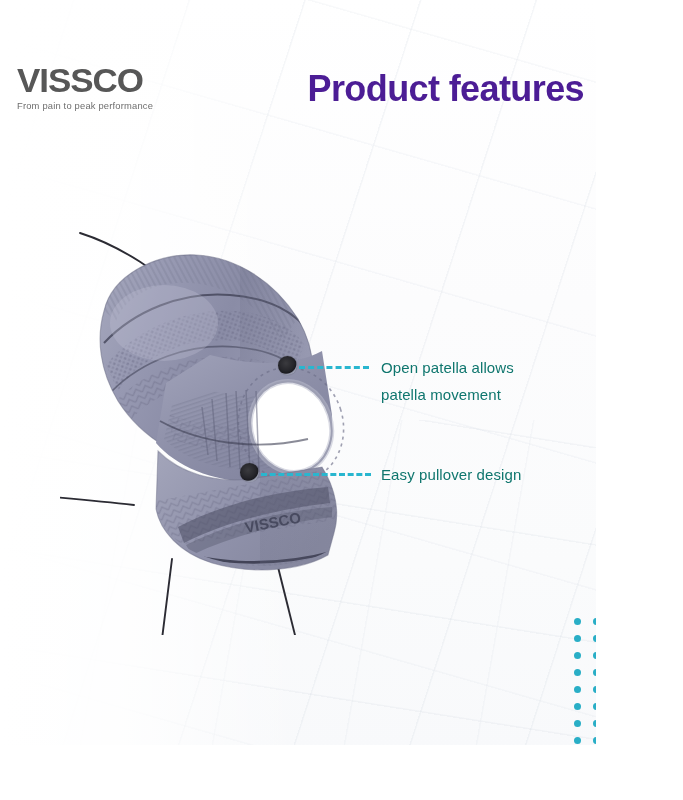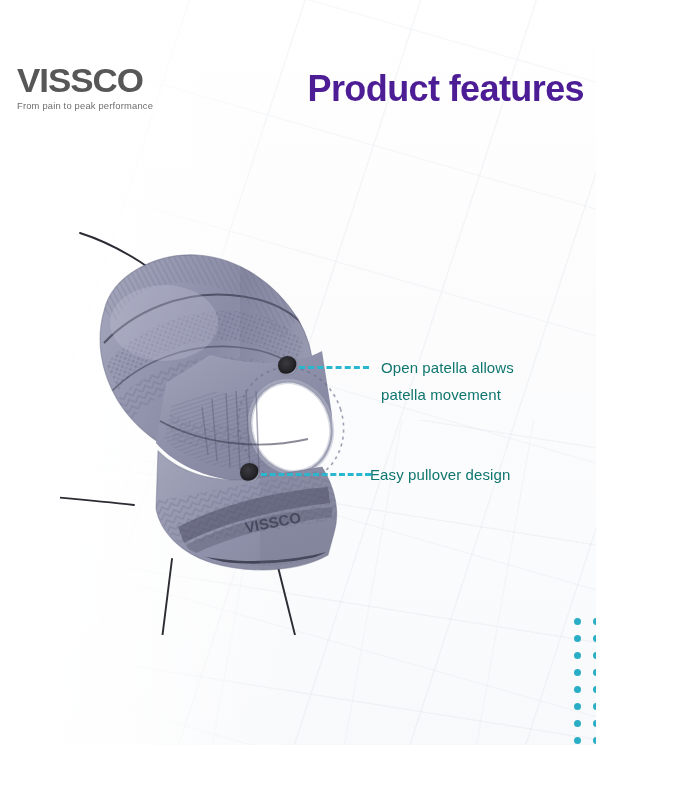--- a/index.html
+++ b/index.html
@@ -289,21 +289,21 @@
   <div class="callout">
     <div class="marker" style="left:278px;top:356px;"></div>
     <div class="dash" style="left:299px;top:366px;width:70px;"></div>
     <div class="callout-text" style="left:381px;top:354px;width:230px;">Open patella allows
 patella movement</div>
   </div>
 
   <div class="callout">
     <div class="marker" style="left:240px;top:463px;"></div>
     <div class="dash" style="left:261px;top:473px;width:110px;"></div>
-    <div class="callout-text" style="left:370px;top:461px;width:240px;">Easy pullover design</div>
+    <div class="callout-text" style="left:381px;top:461px;width:240px;">Easy pullover design</div>
   </div>
 
   <div class="dotgrid" id="dotgrid">
       <i style="background: rgb(41, 174, 198);"></i>
       <i style="background: rgb(41, 174, 198);"></i>
       <i style="background: rgb(41, 174, 198);"></i>
       <i style="background: rgb(41, 174, 198);"></i>
       <i style="background: rgb(41, 174, 198);"></i>
       <i style="background: rgb(41, 174, 198);"></i>
       <i style="background: rgb(41, 174, 198);"></i>

